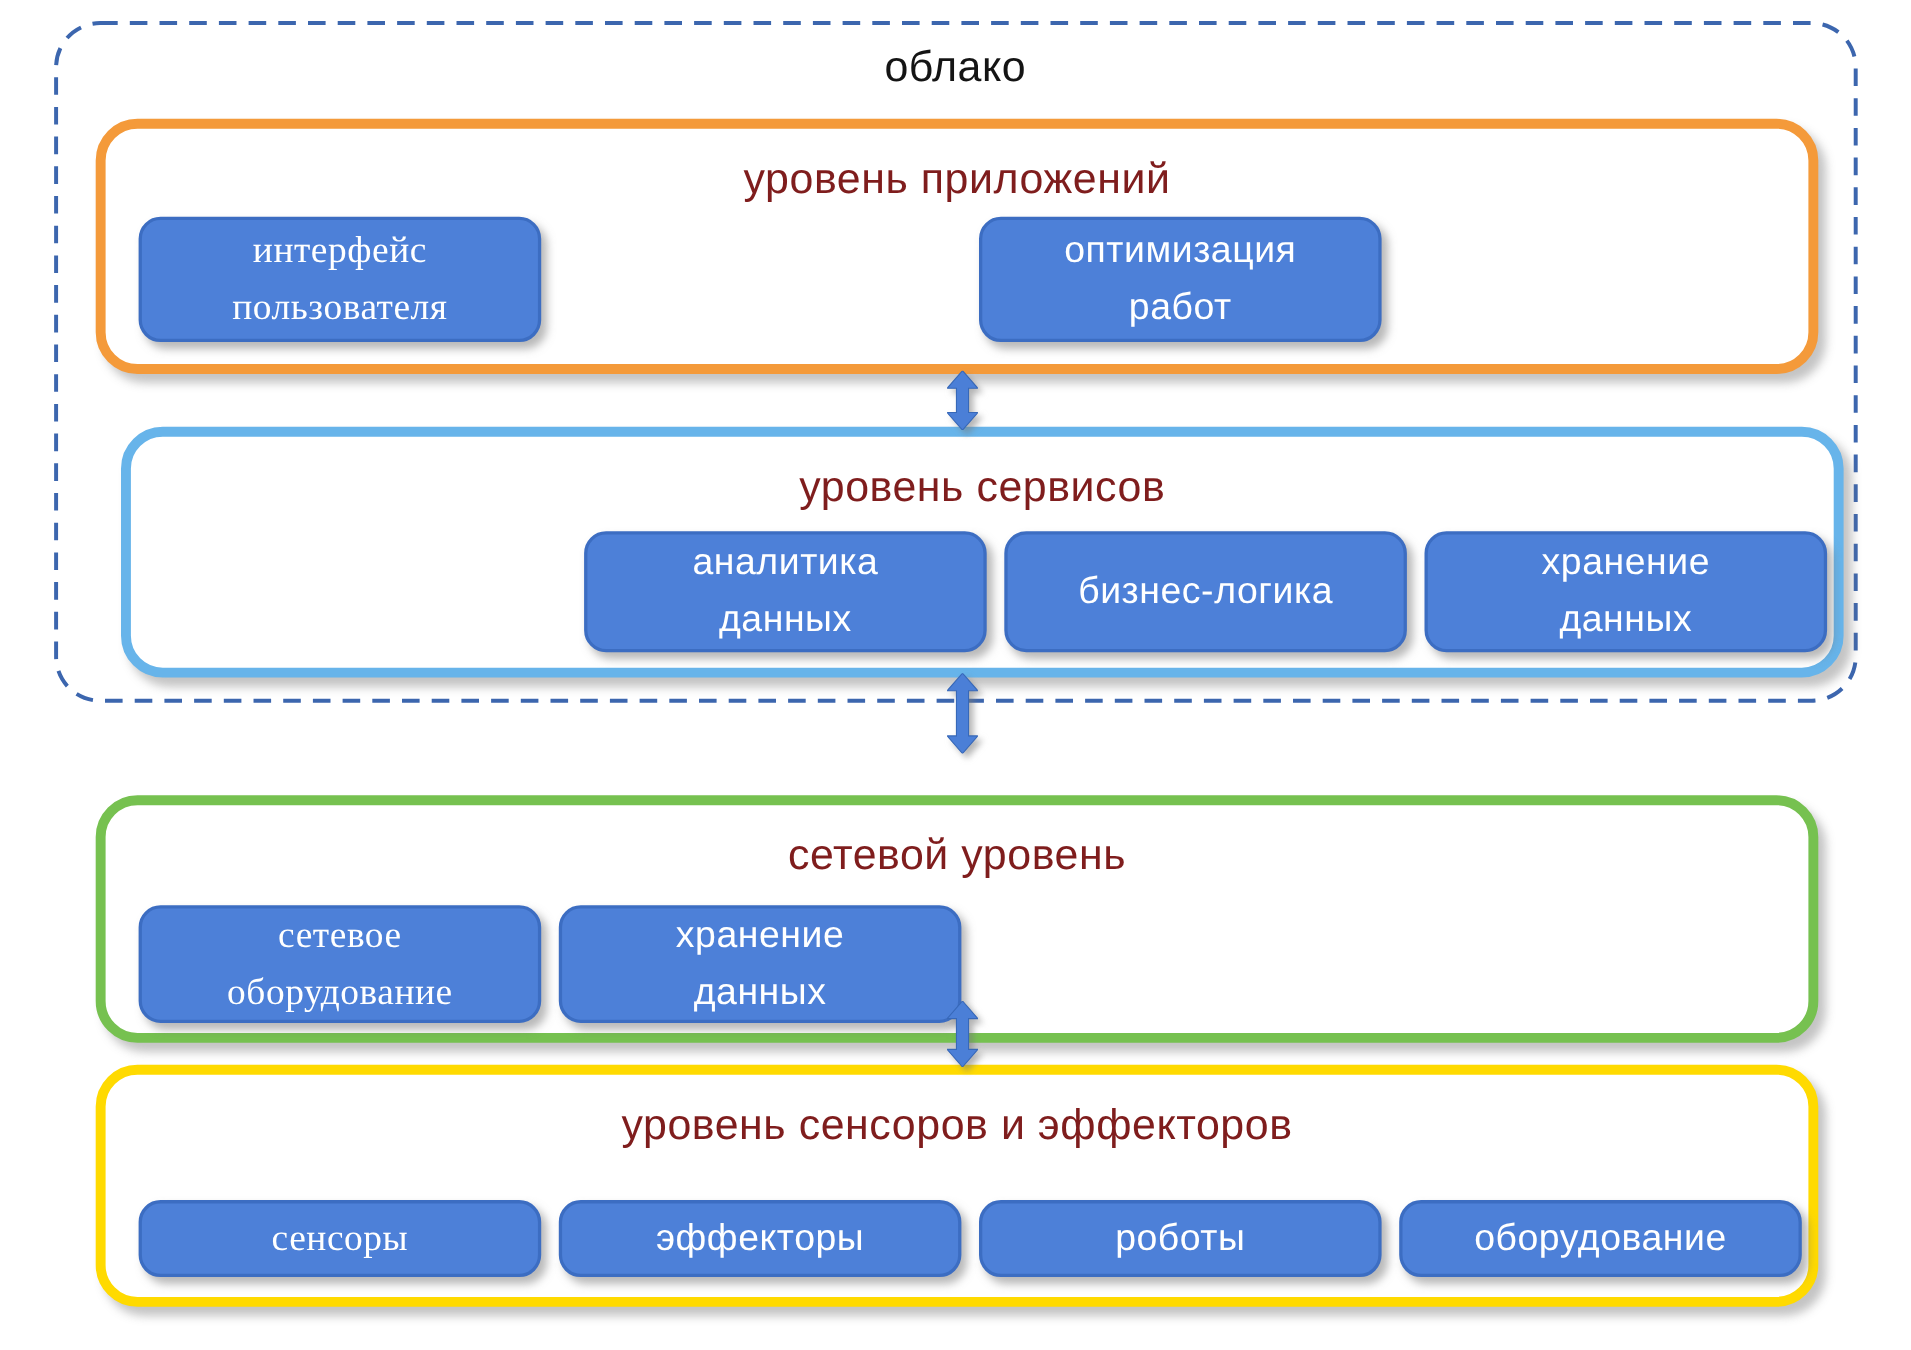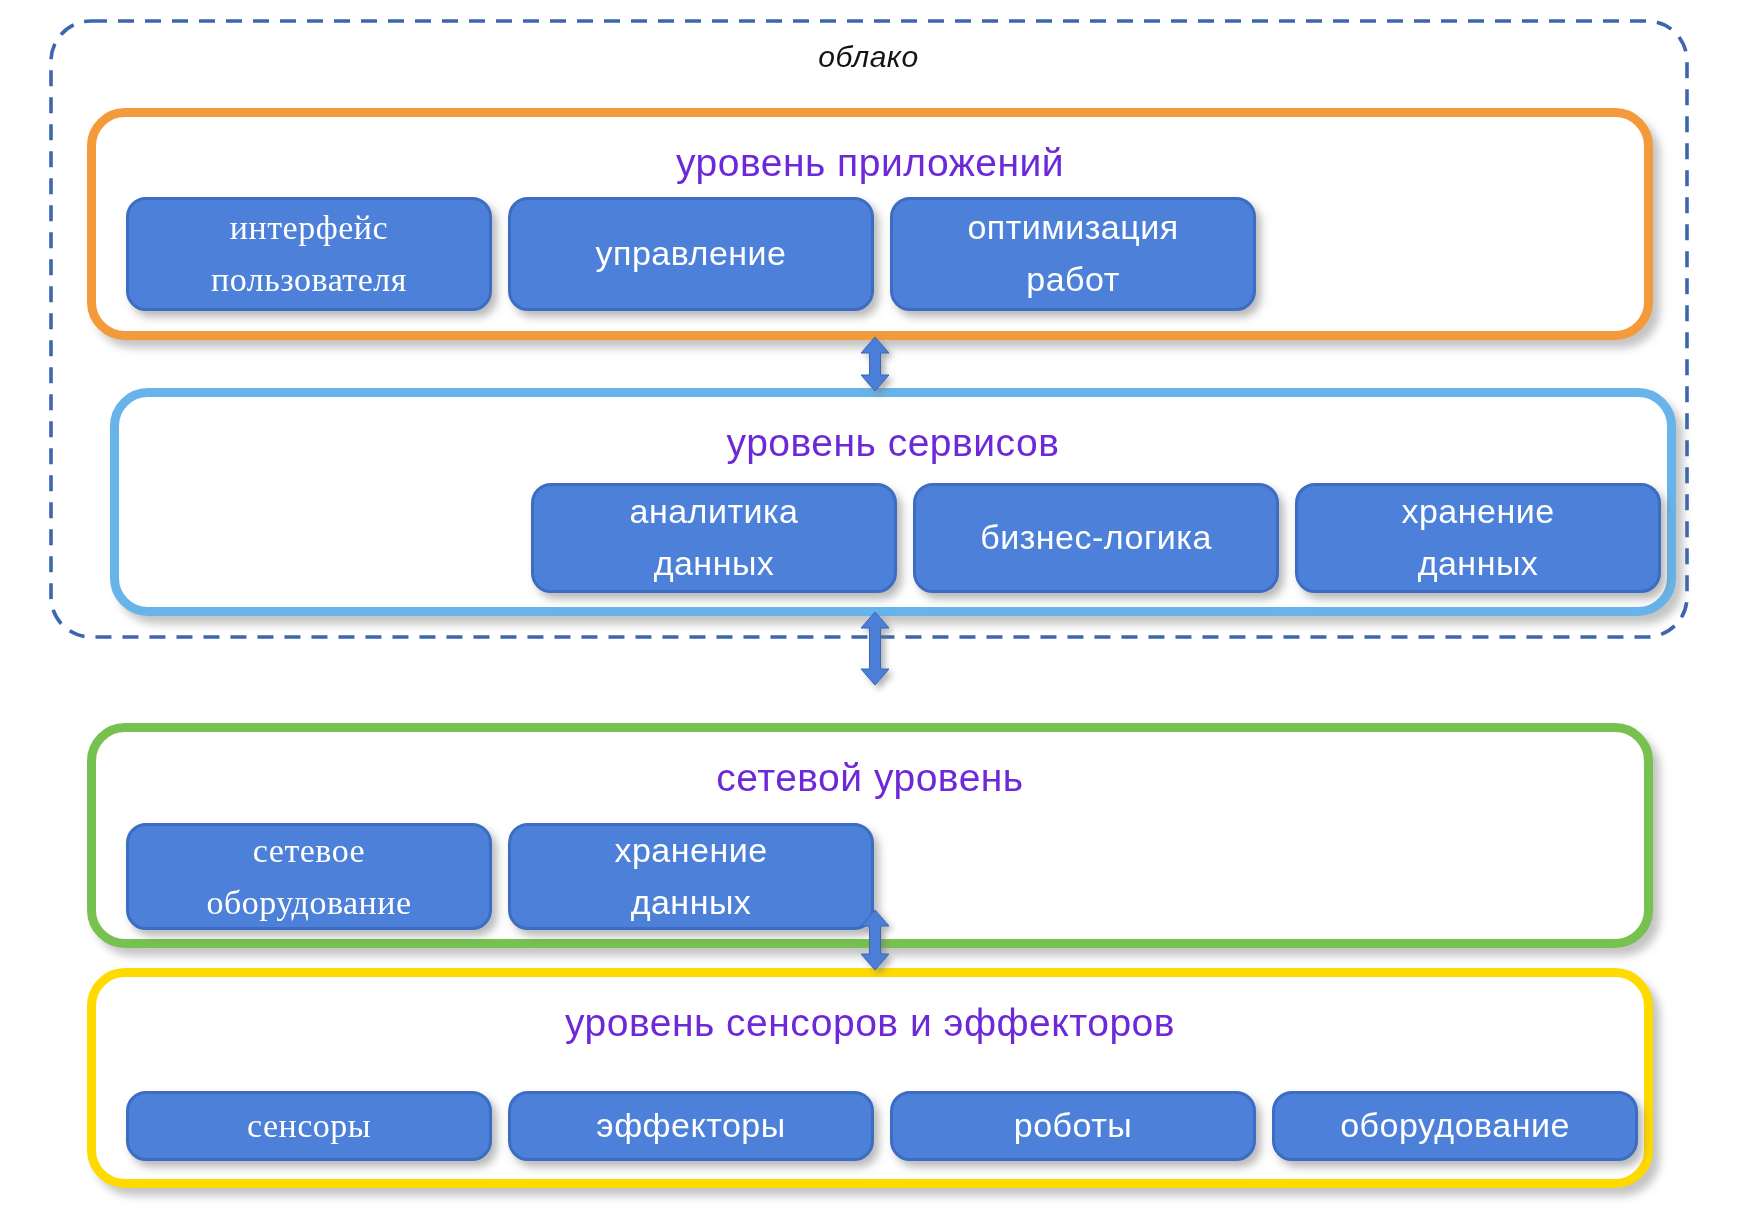--- a/index.html
+++ b/index.html
@@ -18,24 +18,23 @@
     left: 48px;
     top: 18px;
   }
 
   .cloud-title {
     position: absolute;
     left: 0;
     top: 40px;
     width: 1737px;
     text-align: center;
-    font-size: 30px;
+    font-size: 39px;
     color: #141414;
     letter-spacing: 0.5px;
-    font-style: italic;
   }
 
   .layer {
     position: absolute;
     left: 87px;
     width: 1566px;
     box-sizing: border-box;
     border: 9px solid #cccccc; 
     border-radius: 38px;
     background: #ffffff;
@@ -47,21 +46,21 @@
   .layer-sensors  { top: 968px;  height: 220px; }
 
   .layer-title {
     position: absolute;
     left: 0; right: 0;
     top: 24px;
     margin: 0;
     text-align: center;
     font-size: 39px;
     font-weight: 400;
-    color: #6d28d9;
+    color: #7f1d1d;
     letter-spacing: 0.5px;
   }
 
   .node {
     position: absolute;
     width: 366px;
     box-sizing: border-box;
     background: #4d80d8;
     border: 3px solid #3c6dc2;
     border-radius: 20px;
@@ -107,23 +106,20 @@
     <rect x="3" y="3" width="1636" height="616" rx="40" ry="40" fill="none" stroke="#3c66ae" stroke-width="3.6" stroke-dasharray="16 11"></rect>
   </svg>
 
   <div class="cloud-title">облако</div>
 
   <section class="layer layer-apps" style="border-color: rgb(244, 154, 58);">
     <h2 class="layer-title">уровень приложений</h2>
     <div class="node c1">
       <span class="node-label">интерфейс
 пользователя</span>
-    </div>
-    <div class="node c2">
-      <span class="node-label">управление</span>
     </div>
     <div class="node c3">
       <span class="node-label">оптимизация
 работ</span>
     </div>
   </section>
 
   <section class="layer layer-services" style="border-color: rgb(103, 180, 234); margin-left: 23px;">
     <h2 class="layer-title">уровень сервисов</h2>
     <div class="node c2">

